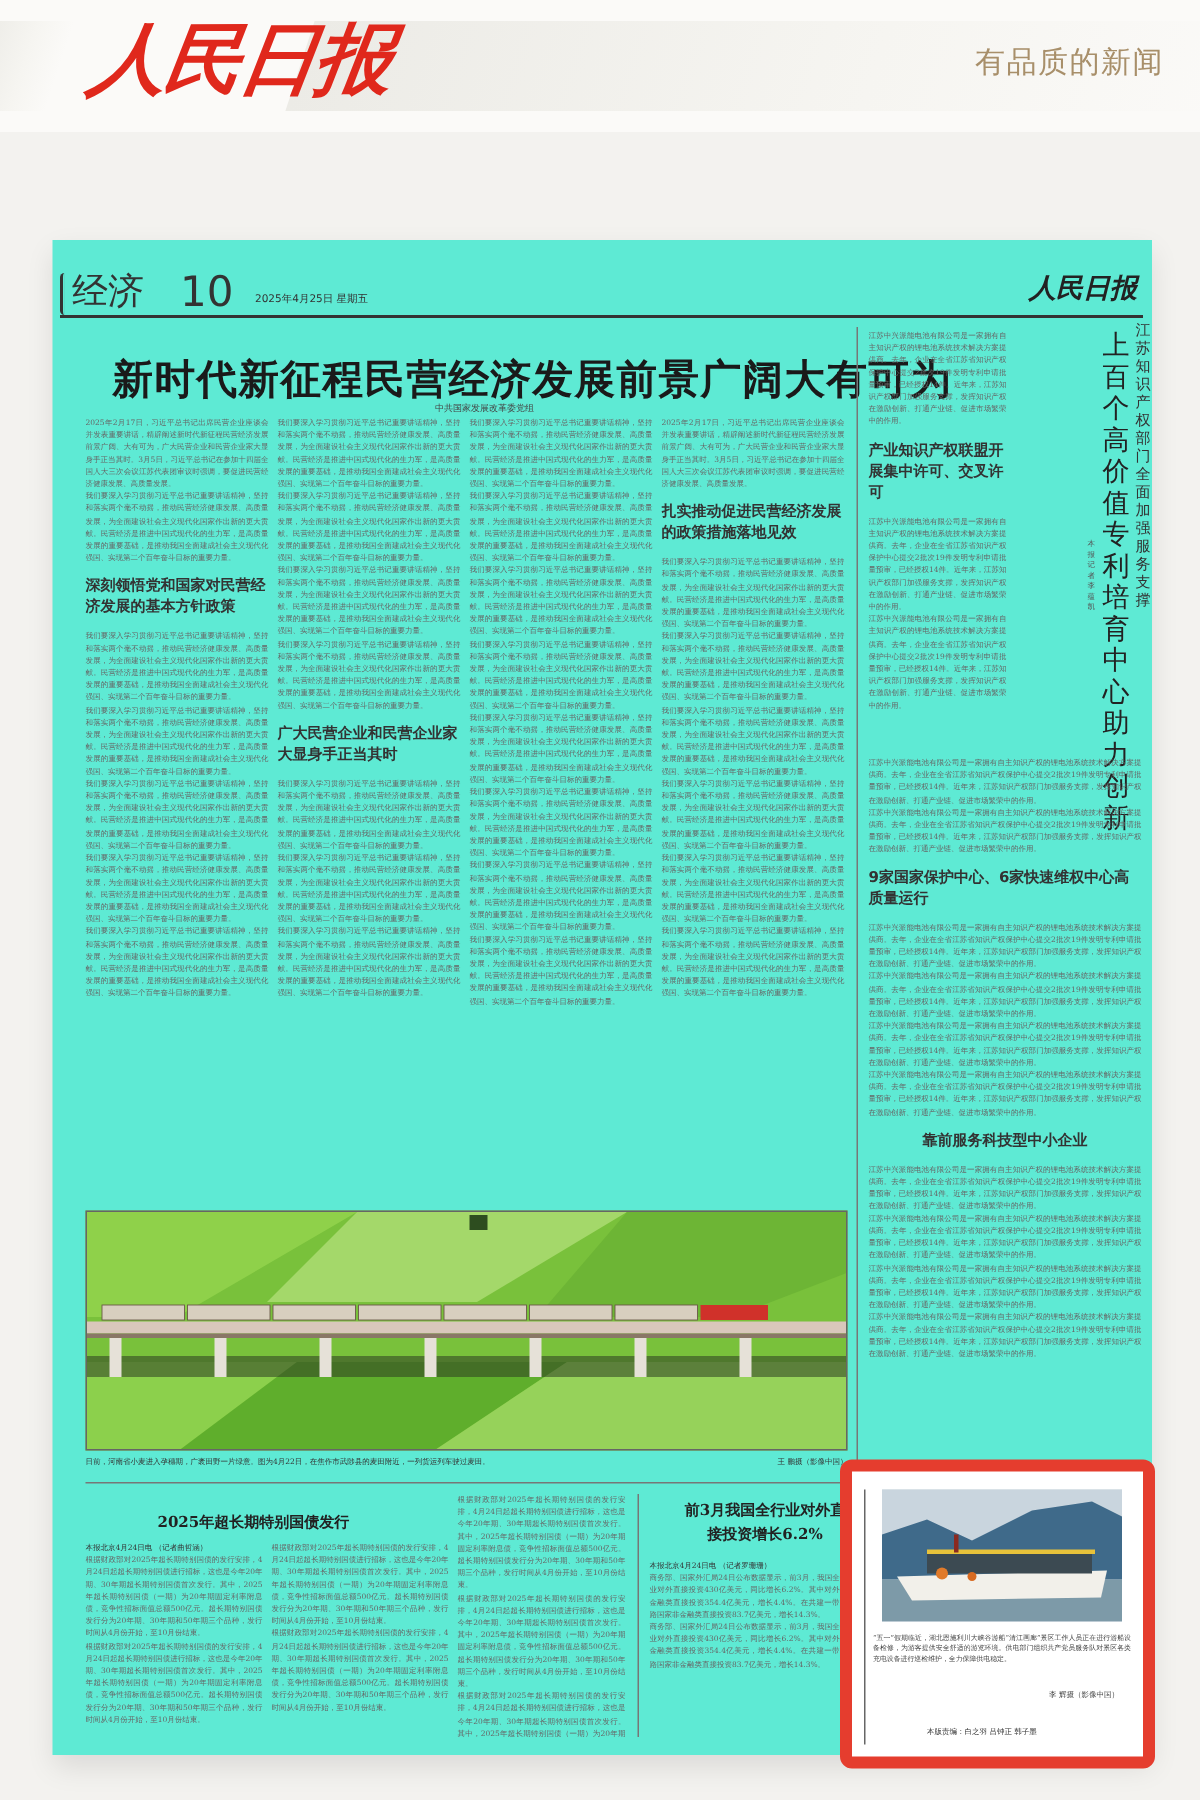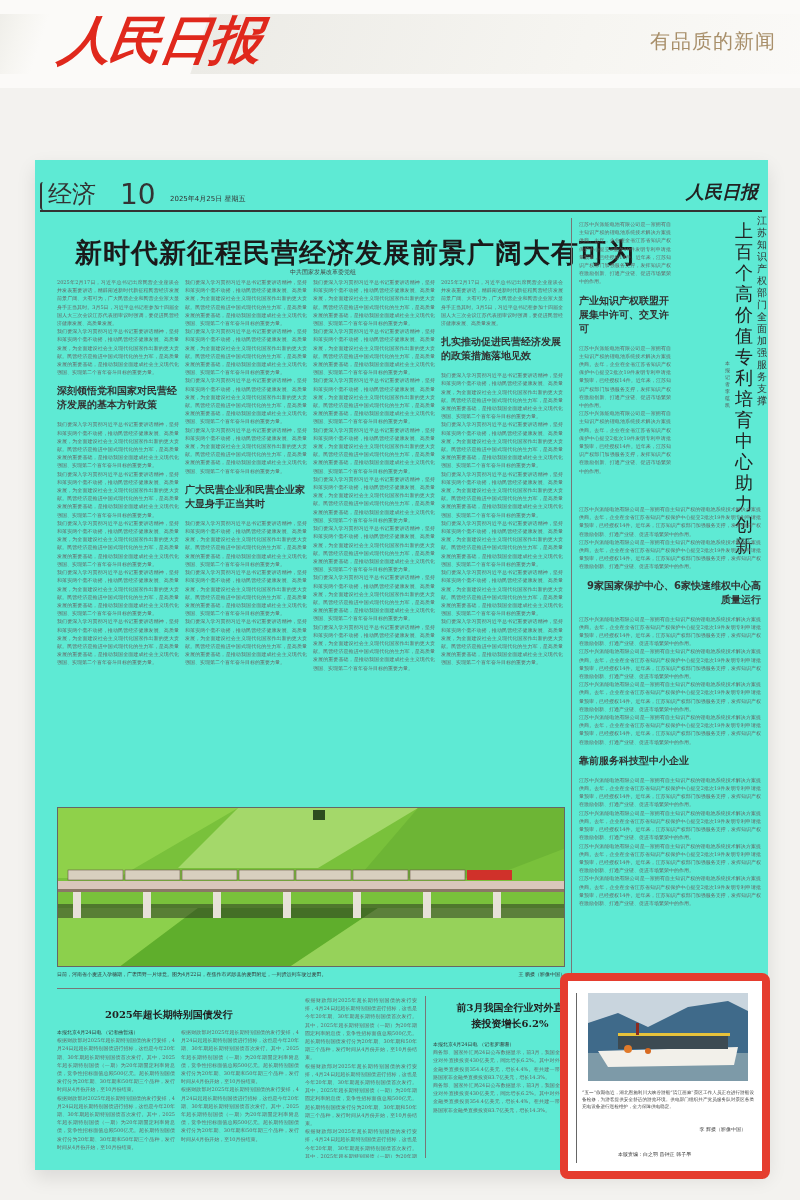--- a/index.html
+++ b/index.html
@@ -123,26 +123,26 @@
     <div class="txt">江苏中兴派能电池有限公司是一家拥有自主知识产权的锂电池系统技术解决方案提供商。去年，企业在全省江苏省知识产权保护中心提交2批次19件发明专利申请批量预审，已经授权14件。近年来，江苏知识产权部门加强服务支撑，发挥知识产权在激励创新、打通产业链、促进市场繁荣中的作用。</div>
     <div class="txt">江苏中兴派能电池有限公司是一家拥有自主知识产权的锂电池系统技术解决方案提供商。去年，企业在全省江苏省知识产权保护中心提交2批次19件发明专利申请批量预审，已经授权14件。近年来，江苏知识产权部门加强服务支撑，发挥知识产权在激励创新、打通产业链、促进市场繁荣中的作用。</div>
   </div>
   <div class="side-author">本报记者 李蕴凯</div>
   <div class="side-title">上百个高价值专利培育中心助力创新</div>
   <div class="side-kicker">江苏知识产权部门全面加强服务支撑</div>
 
   <div class="col" style="left:544px; top:345px; width:182px; height:470px;">
     <div class="txt">江苏中兴派能电池有限公司是一家拥有自主知识产权的锂电池系统技术解决方案提供商。去年，企业在全省江苏省知识产权保护中心提交2批次19件发明专利申请批量预审，已经授权14件。近年来，江苏知识产权部门加强服务支撑，发挥知识产权在激励创新、打通产业链、促进市场繁荣中的作用。</div>
     <div class="txt">江苏中兴派能电池有限公司是一家拥有自主知识产权的锂电池系统技术解决方案提供商。去年，企业在全省江苏省知识产权保护中心提交2批次19件发明专利申请批量预审，已经授权14件。近年来，江苏知识产权部门加强服务支撑，发挥知识产权在激励创新、打通产业链、促进市场繁荣中的作用。</div>
-    <div class="subhead" style="text-align:right;">9家国家保护中心、6家快速维权中心高质量运行</div>
-    <div class="txt">江苏中兴派能电池有限公司是一家拥有自主知识产权的锂电池系统技术解决方案提供商。去年，企业在全省江苏省知识产权保护中心提交2批次19件发明专利申请批量预审，已经授权14件。近年来，江苏知识产权部门加强服务支撑，发挥知识产权在激励创新、打通产业链、促进市场繁荣中的作用。</div>
-    <div class="txt">江苏中兴派能电池有限公司是一家拥有自主知识产权的锂电池系统技术解决方案提供商。去年，企业在全省江苏省知识产权保护中心提交2批次19件发明专利申请批量预审，已经授权14件。近年来，江苏知识产权部门加强服务支撑，发挥知识产权在激励创新、打通产业链、促进市场繁荣中的作用。</div>
-    <div class="txt">江苏中兴派能电池有限公司是一家拥有自主知识产权的锂电池系统技术解决方案提供商。去年，企业在全省江苏省知识产权保护中心提交2批次19件发明专利申请批量预审，已经授权14件。近年来，江苏知识产权部门加强服务支撑，发挥知识产权在激励创新、打通产业链、促进市场繁荣中的作用。</div>
-    <div class="txt">江苏中兴派能电池有限公司是一家拥有自主知识产权的锂电池系统技术解决方案提供商。去年，企业在全省江苏省知识产权保护中心提交2批次19件发明专利申请批量预审，已经授权14件。近年来，江苏知识产权部门加强服务支撑，发挥知识产权在激励创新、打通产业链、促进市场繁荣中的作用。</div>
-    <div class="subhead" style="text-align:left;">靠前服务科技型中小企业</div>
+    <div class="subhead" style="text-align:left;">9家国家保护中心、6家快速维权中心高质量运行</div>
+    <div class="txt">江苏中兴派能电池有限公司是一家拥有自主知识产权的锂电池系统技术解决方案提供商。去年，企业在全省江苏省知识产权保护中心提交2批次19件发明专利申请批量预审，已经授权14件。近年来，江苏知识产权部门加强服务支撑，发挥知识产权在激励创新、打通产业链、促进市场繁荣中的作用。</div>
+    <div class="txt">江苏中兴派能电池有限公司是一家拥有自主知识产权的锂电池系统技术解决方案提供商。去年，企业在全省江苏省知识产权保护中心提交2批次19件发明专利申请批量预审，已经授权14件。近年来，江苏知识产权部门加强服务支撑，发挥知识产权在激励创新、打通产业链、促进市场繁荣中的作用。</div>
+    <div class="txt">江苏中兴派能电池有限公司是一家拥有自主知识产权的锂电池系统技术解决方案提供商。去年，企业在全省江苏省知识产权保护中心提交2批次19件发明专利申请批量预审，已经授权14件。近年来，江苏知识产权部门加强服务支撑，发挥知识产权在激励创新、打通产业链、促进市场繁荣中的作用。</div>
+    <div class="txt">江苏中兴派能电池有限公司是一家拥有自主知识产权的锂电池系统技术解决方案提供商。去年，企业在全省江苏省知识产权保护中心提交2批次19件发明专利申请批量预审，已经授权14件。近年来，江苏知识产权部门加强服务支撑，发挥知识产权在激励创新、打通产业链、促进市场繁荣中的作用。</div>
+    <div class="subhead" style="text-align:center;">靠前服务科技型中小企业</div>
     <div class="txt">江苏中兴派能电池有限公司是一家拥有自主知识产权的锂电池系统技术解决方案提供商。去年，企业在全省江苏省知识产权保护中心提交2批次19件发明专利申请批量预审，已经授权14件。近年来，江苏知识产权部门加强服务支撑，发挥知识产权在激励创新、打通产业链、促进市场繁荣中的作用。</div>
     <div class="txt">江苏中兴派能电池有限公司是一家拥有自主知识产权的锂电池系统技术解决方案提供商。去年，企业在全省江苏省知识产权保护中心提交2批次19件发明专利申请批量预审，已经授权14件。近年来，江苏知识产权部门加强服务支撑，发挥知识产权在激励创新、打通产业链、促进市场繁荣中的作用。</div>
     <div class="txt">江苏中兴派能电池有限公司是一家拥有自主知识产权的锂电池系统技术解决方案提供商。去年，企业在全省江苏省知识产权保护中心提交2批次19件发明专利申请批量预审，已经授权14件。近年来，江苏知识产权部门加强服务支撑，发挥知识产权在激励创新、打通产业链、促进市场繁荣中的作用。</div>
     <div class="txt">江苏中兴派能电池有限公司是一家拥有自主知识产权的锂电池系统技术解决方案提供商。去年，企业在全省江苏省知识产权保护中心提交2批次19件发明专利申请批量预审，已经授权14件。近年来，江苏知识产权部门加强服务支撑，发挥知识产权在激励创新、打通产业链、促进市场繁荣中的作用。</div>
   </div>
 
   <div class="photo" title="列车行驶在绿色麦田间的高架桥上">
     <svg width="508" height="160" viewBox="0 0 508 160">
       <rect width="508" height="160" fill="#79c13b"></rect>
       <polygon points="0,0 180,0 60,70 0,70" fill="#8fd14a"></polygon>

